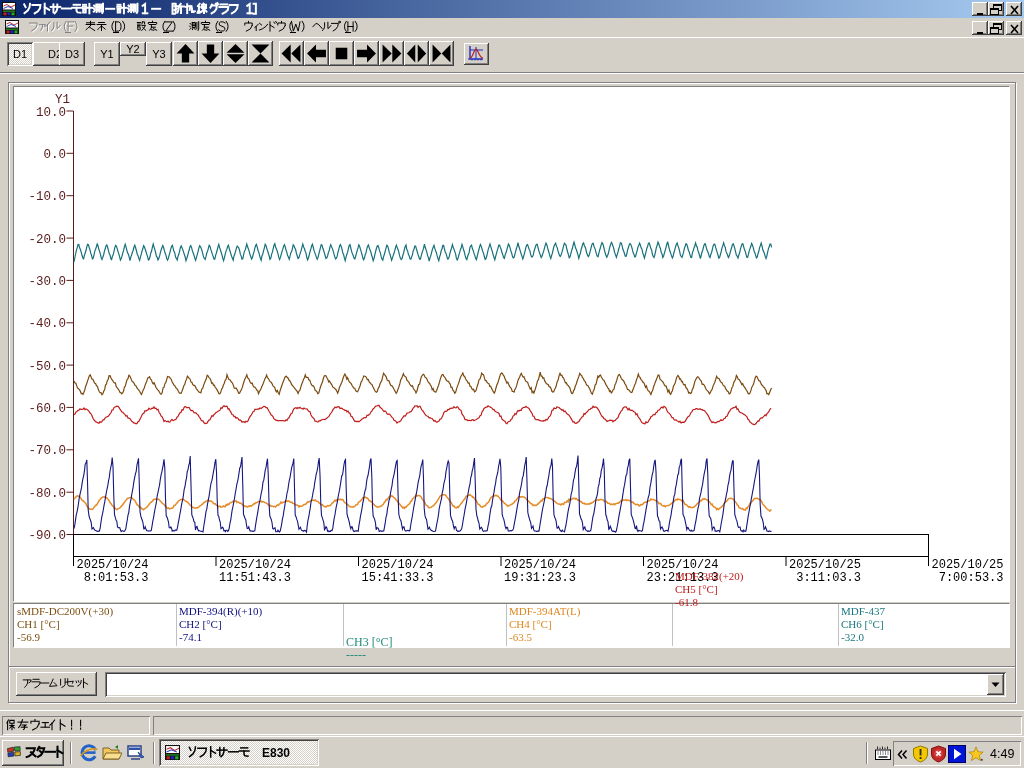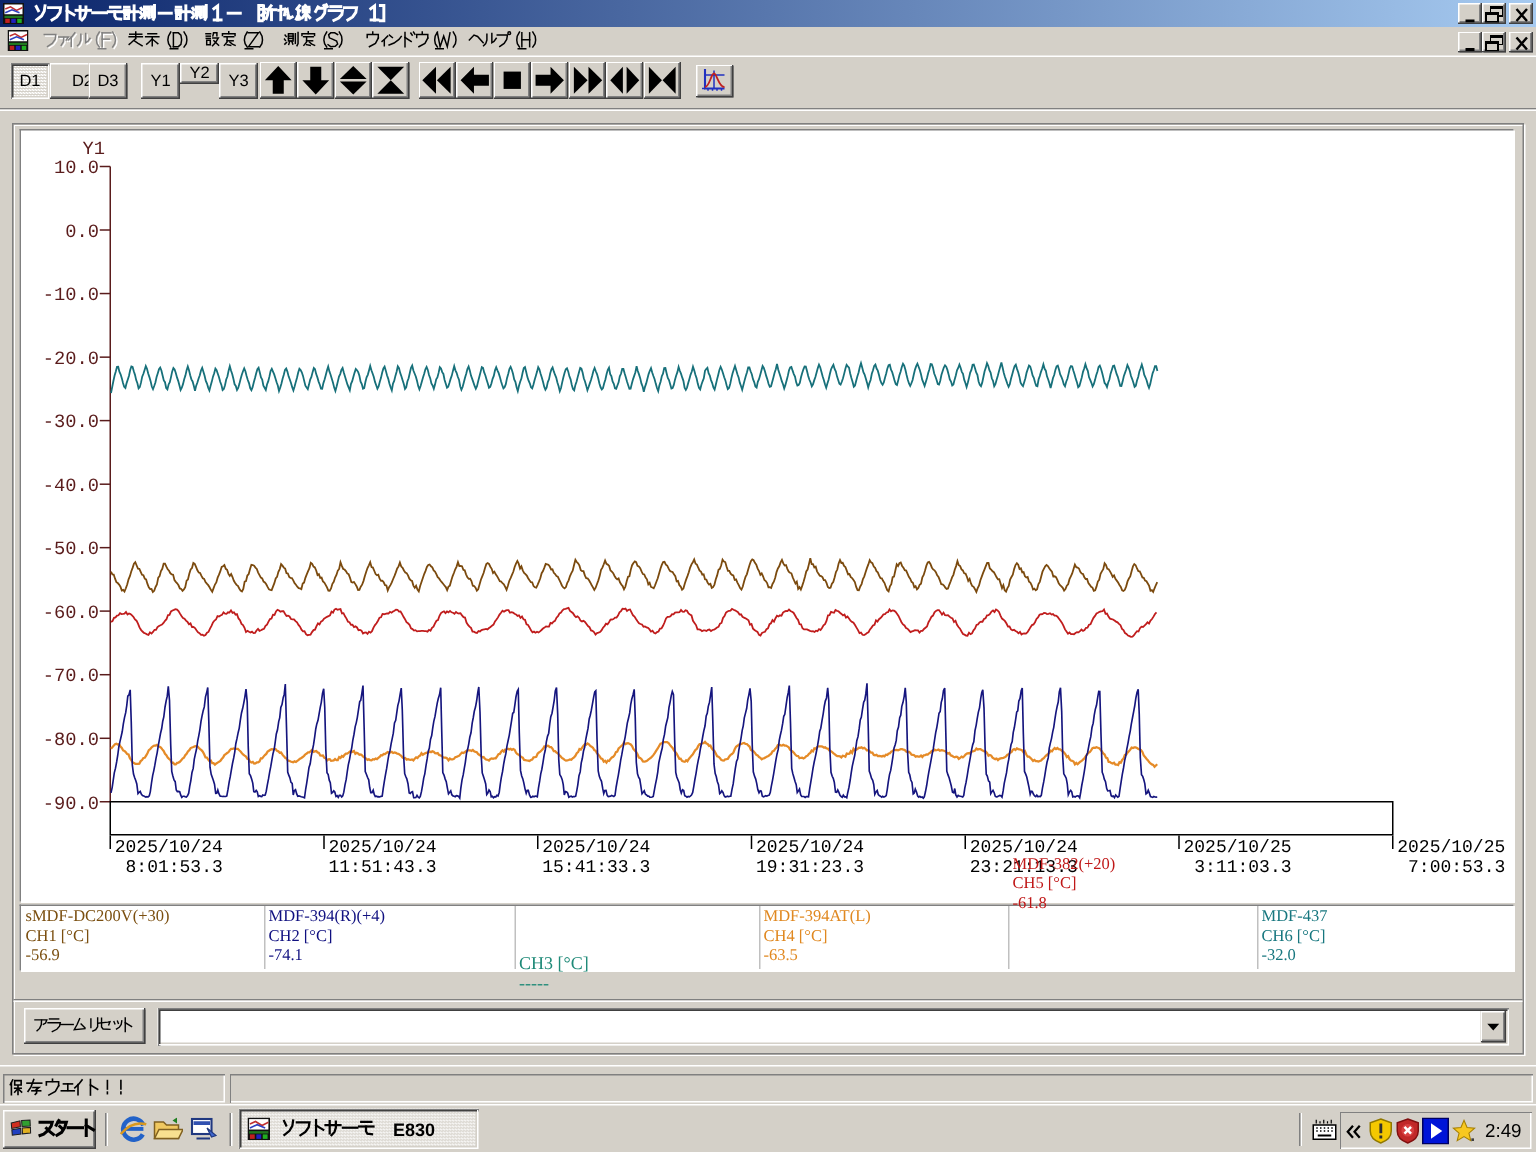--- a/index.html
+++ b/index.html
@@ -429,21 +429,21 @@
   </svg>
 <div class="abs" style="left:13px;top:603px;width:996px;height:44px;background:#fff;border-top:1px solid #808080;border-left:1px solid #808080;box-shadow:1px 1px 0 #fff"></div>
 <div class="abs" style="left:176px;top:604px;width:1px;height:42px;background:#c0c0c0"></div>
 <div class="abs" style="left:343px;top:604px;width:1px;height:42px;background:#c0c0c0"></div>
 <div class="abs" style="left:506px;top:604px;width:1px;height:42px;background:#c0c0c0"></div>
 <div class="abs" style="left:672px;top:604px;width:1px;height:42px;background:#c0c0c0"></div>
 <div class="abs" style="left:838px;top:604px;width:1px;height:42px;background:#c0c0c0"></div>
 <div class="abs mono" style="left:17px;top:605px;font-size:11px;line-height:13px;color:#7b4f10;white-space:pre">sMDF-DC200V(+30)
 CH1 [°C]
 -56.9</div>
-<div class="abs mono" style="left:179px;top:605px;font-size:11px;line-height:13px;color:#101080;white-space:pre">MDF-394(R)(+4)
+<div class="abs mono" style="left:179px;top:605px;font-size:11px;line-height:13px;color:#101080;white-space:pre">MDF-394(R)(+10)
 CH2 [°C]
 -74.1</div>
 <div class="abs mono" style="left:346px;top:623px;font-size:12px;line-height:13px;color:#1f8a78;white-space:pre">
 CH3 [°C]
 -----</div>
 <div class="abs mono" style="left:509px;top:605px;font-size:11px;line-height:13px;color:#e08820;white-space:pre">MDF-394AT(L)
 CH4 [°C]
 -63.5</div>
 <div class="abs mono" style="left:675px;top:570px;font-size:11px;line-height:13px;color:#c01818;white-space:pre">MDF-382(+20)
 CH5 [°C]
@@ -593,12 +593,12 @@
     <path d="M6.3 6.3 L10.7 10.7 M10.7 6.3 L6.3 10.7" stroke="#fff" stroke-width="1.7"></path>
   </svg>
 <svg class="abs" style="left:948px;top:745px" width="18" height="18" viewBox="0 0 18 18">
     <rect x="0.5" y="0.5" width="17" height="17" fill="#0014d8" stroke="#000060" stroke-width="1"></rect>
     <path d="M6 3.8 L13.5 9 L6 14.2 Z" fill="#fff"></path>
   </svg>
 <svg class="abs" style="left:968px;top:746px" width="16" height="16" viewBox="0 0 18 18">
     <path d="M9 1 L11.3 6.4 L17 6.9 L12.7 10.6 L14.1 16.3 L9 13.2 L3.9 16.3 L5.3 10.6 L1 6.9 L6.7 6.4 Z" fill="#f8c820" stroke="#a88000" stroke-width="0.8"></path>
     <rect x="14.5" y="14.5" width="2" height="2" fill="#404040"></rect>
   </svg>
-<div class="abs" style="left:990px;top:747px;font-size:12.5px;color:#000">2:49</div>
+<div class="abs" style="left:990px;top:747px;font-size:12.5px;color:#000">4:49</div>
 </body></html>

